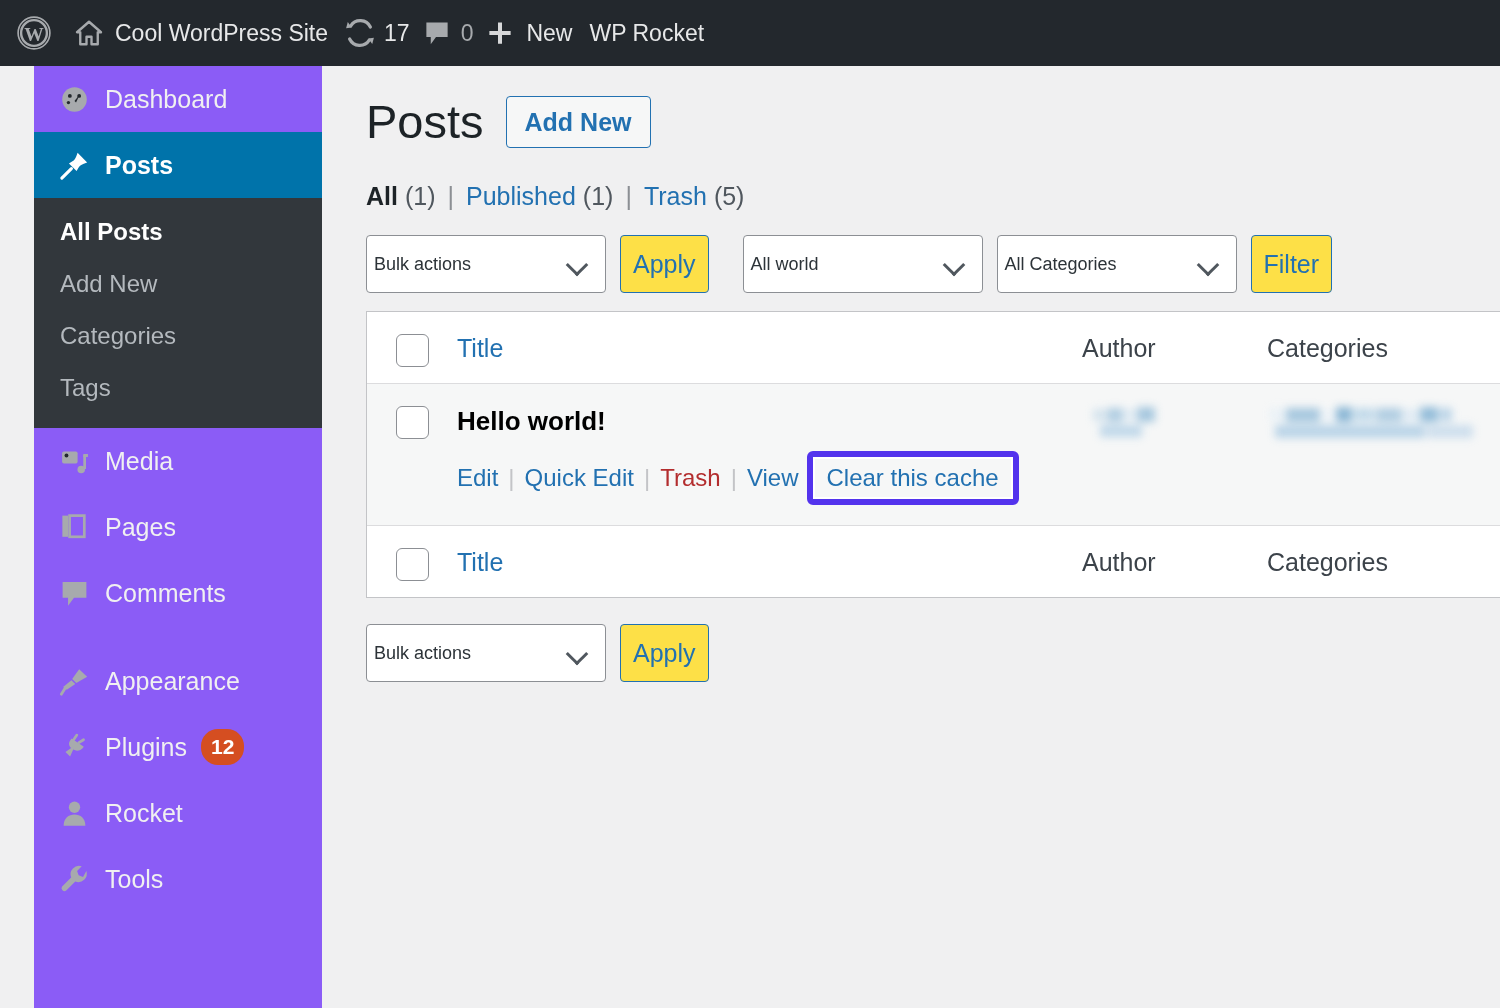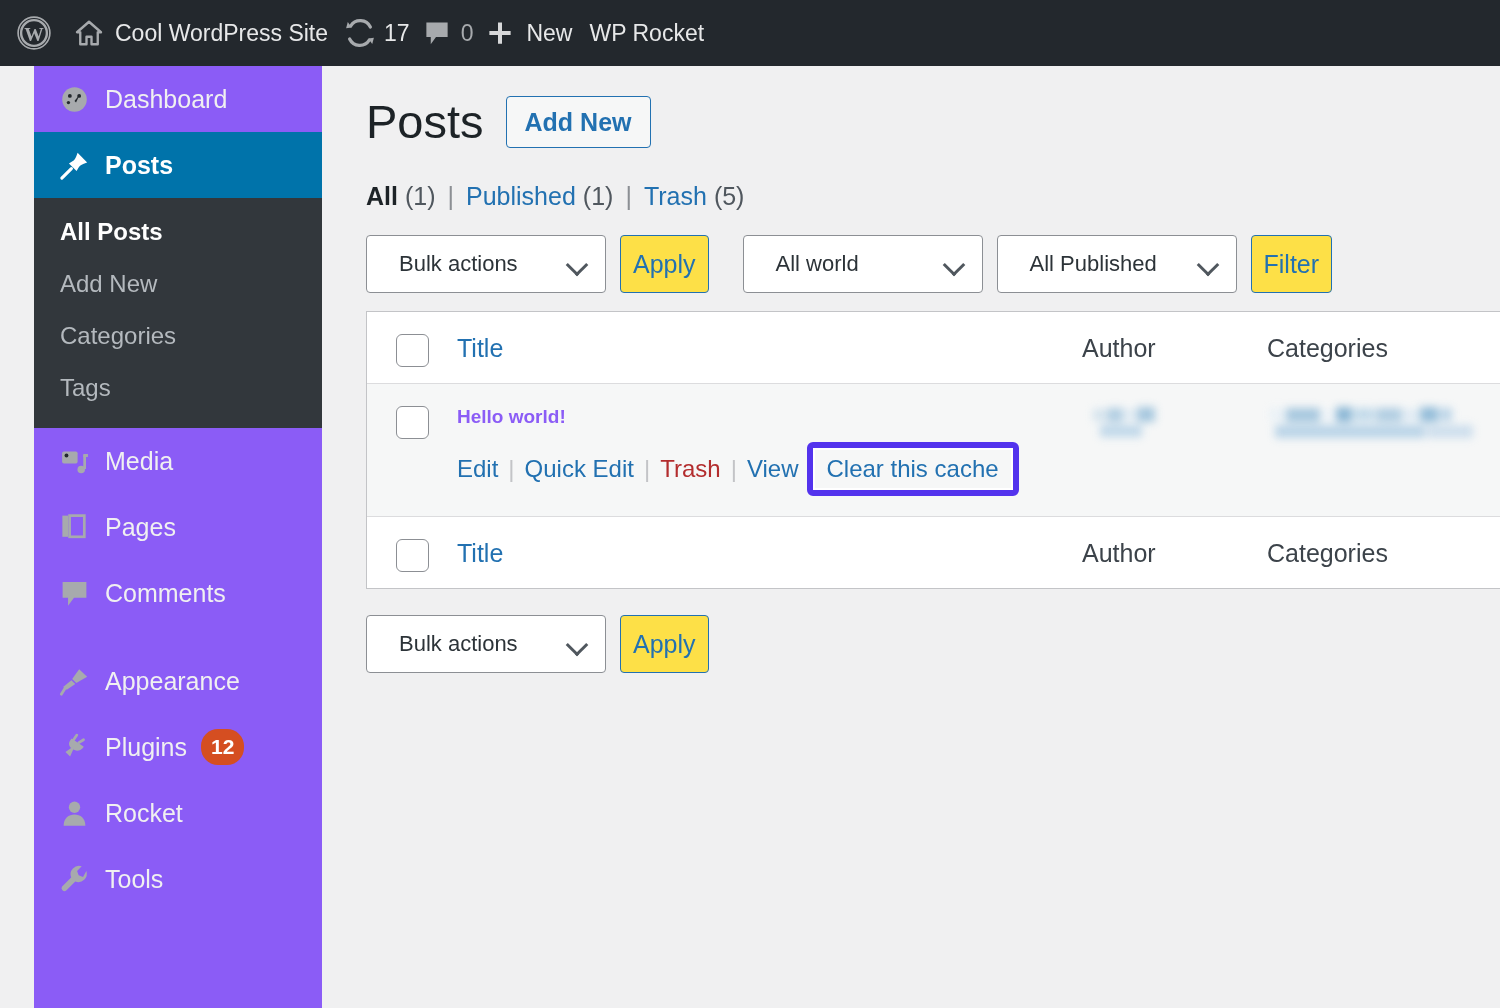--- a/index.html
+++ b/index.html
@@ -119,24 +119,24 @@
   .tablenav {
     margin-top: 24px;
     display: flex; align-items: center;
   }
   .tablenav.bottom { margin-top: 26px; }
   .wp-select {
     position: relative;
     display: inline-flex; align-items: center;
     height: 58px;
     min-width: 240px;
-    padding: 0 56px 0 32px;
+    padding: 0 56px 0 7px;
     border: 1px solid #8c8f94; border-radius: 4px;
     background: #fff; color: #2c3338;
-    font-size: 22px;
+    font-size: 18px;
   }
   .wp-select .chev {
     position: absolute; right: 18px; top: 50%;
     transform: translateY(-50%);
     width: 18px; height: 18px;
   }
   .wp-select .chev::before {
     content: ""; position: absolute; left: 0; top: 2px;
     width: 13px; height: 13px;
     border-right: 3px solid #50575e;
@@ -179,21 +179,21 @@
     width: 33px; height: 33px;
     border: 1px solid #8c8f94; border-radius: 6px;
     background: #fff;
   }
   .th-title, .td-title { flex: 0 0 625px; padding: 22px 0 20px 0; }
   .th-author, .td-author { flex: 0 0 185px; padding: 22px 0 20px 0; }
   .th-cats, .td-cats { flex: 1 1 auto; padding: 22px 0 20px 0; }
   .col-link { color: #2271b1; font-size: 25px; text-decoration: none; }
   .col-plain { color: #3c434a; font-size: 25px; }
   .row-title {
-    color: #8b5cf6; font-size: 19px; font-weight: 700;
+    color: #000000; font-size: 26px; font-weight: 700;
     text-decoration: none; display: inline-block;
   }
   .row-actions {
     margin-top: 14px;
     display: flex; align-items: center;
     font-size: 24px; color: #8c8f94;
     position: relative;
   }
   .row-actions a { color: #2271b1; text-decoration: none; }
   .row-actions a.trash { color: #b32d2e; }
@@ -423,21 +423,21 @@
     </div>
     <span class="sp-s"></span>
     <button class="wp-button">Apply</button>
     <span class="sp-m"></span>
     <div class="wp-select">
       <span>All world</span>
       <span class="chev"></span>
     </div>
     <span class="sp-s"></span>
     <div class="wp-select">
-      <span>All Published</span>
+      <span>All Categories</span>
       <span class="chev"></span>
     </div>
     <span class="sp-s"></span>
     <button class="wp-button">Filter</button>
   </div>
 
   <div class="wp-list-table">
 
     <div class="tr head">
       <div class="th-cb">

